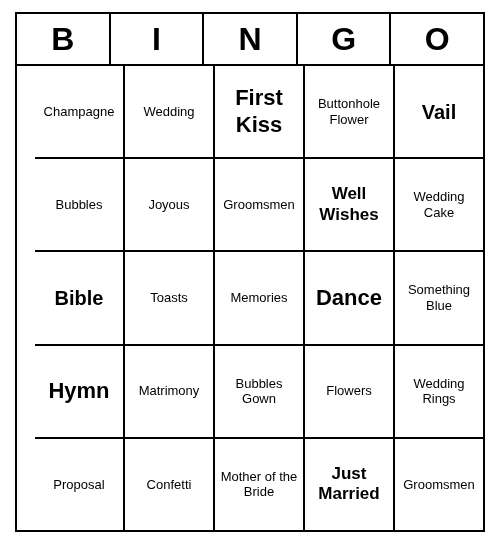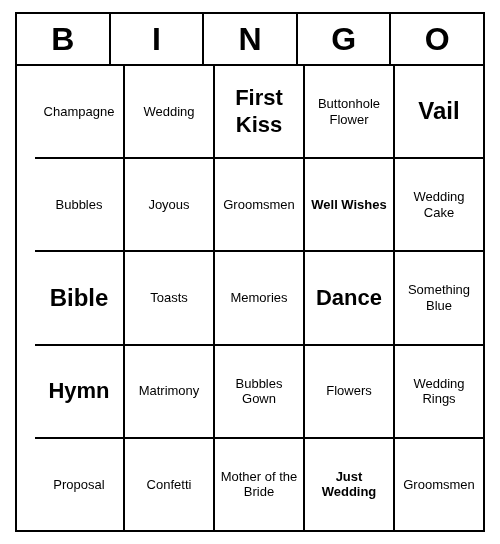--- a/index.html
+++ b/index.html
@@ -82,26 +82,26 @@
       font-size: 13px;
     }
 
     .cell-text-large {
       font-size: 22px;
       font-weight: bold;
       text-align: center;
     }
 
     .cell-text-medium {
-      font-size: 13px;
+      font-size: 17px;
       font-weight: bold;
     }
 
     .cell-text-xl {
-      font-size: 24px;
+      font-size: 20px;
       font-weight: bold;
     }
   </style>
 </head>
 <body>
 
 <div class="bingo-card">
   <div class="bingo-header">
   <div class="bingo-header-cell">B</div>
       <div class="bingo-header-cell">I</div>
@@ -182,20 +182,20 @@
         <div class="bingo-cell">
           <span class="cell-text">Proposal</span>
         </div>
         <div class="bingo-cell">
           <span class="cell-text">Confetti</span>
         </div>
         <div class="bingo-cell">
           <span class="cell-text">Mother of the Bride</span>
         </div>
         <div class="bingo-cell">
-          <span class="cell-text-medium">Just Wedding</span>
+          <span class="cell-text-medium">Just Married</span>
         </div>
         <div class="bingo-cell">
           <span class="cell-text">Groomsmen</span>
         </div>
       </div>
     </div>
 </div>
 
 </body></html>

